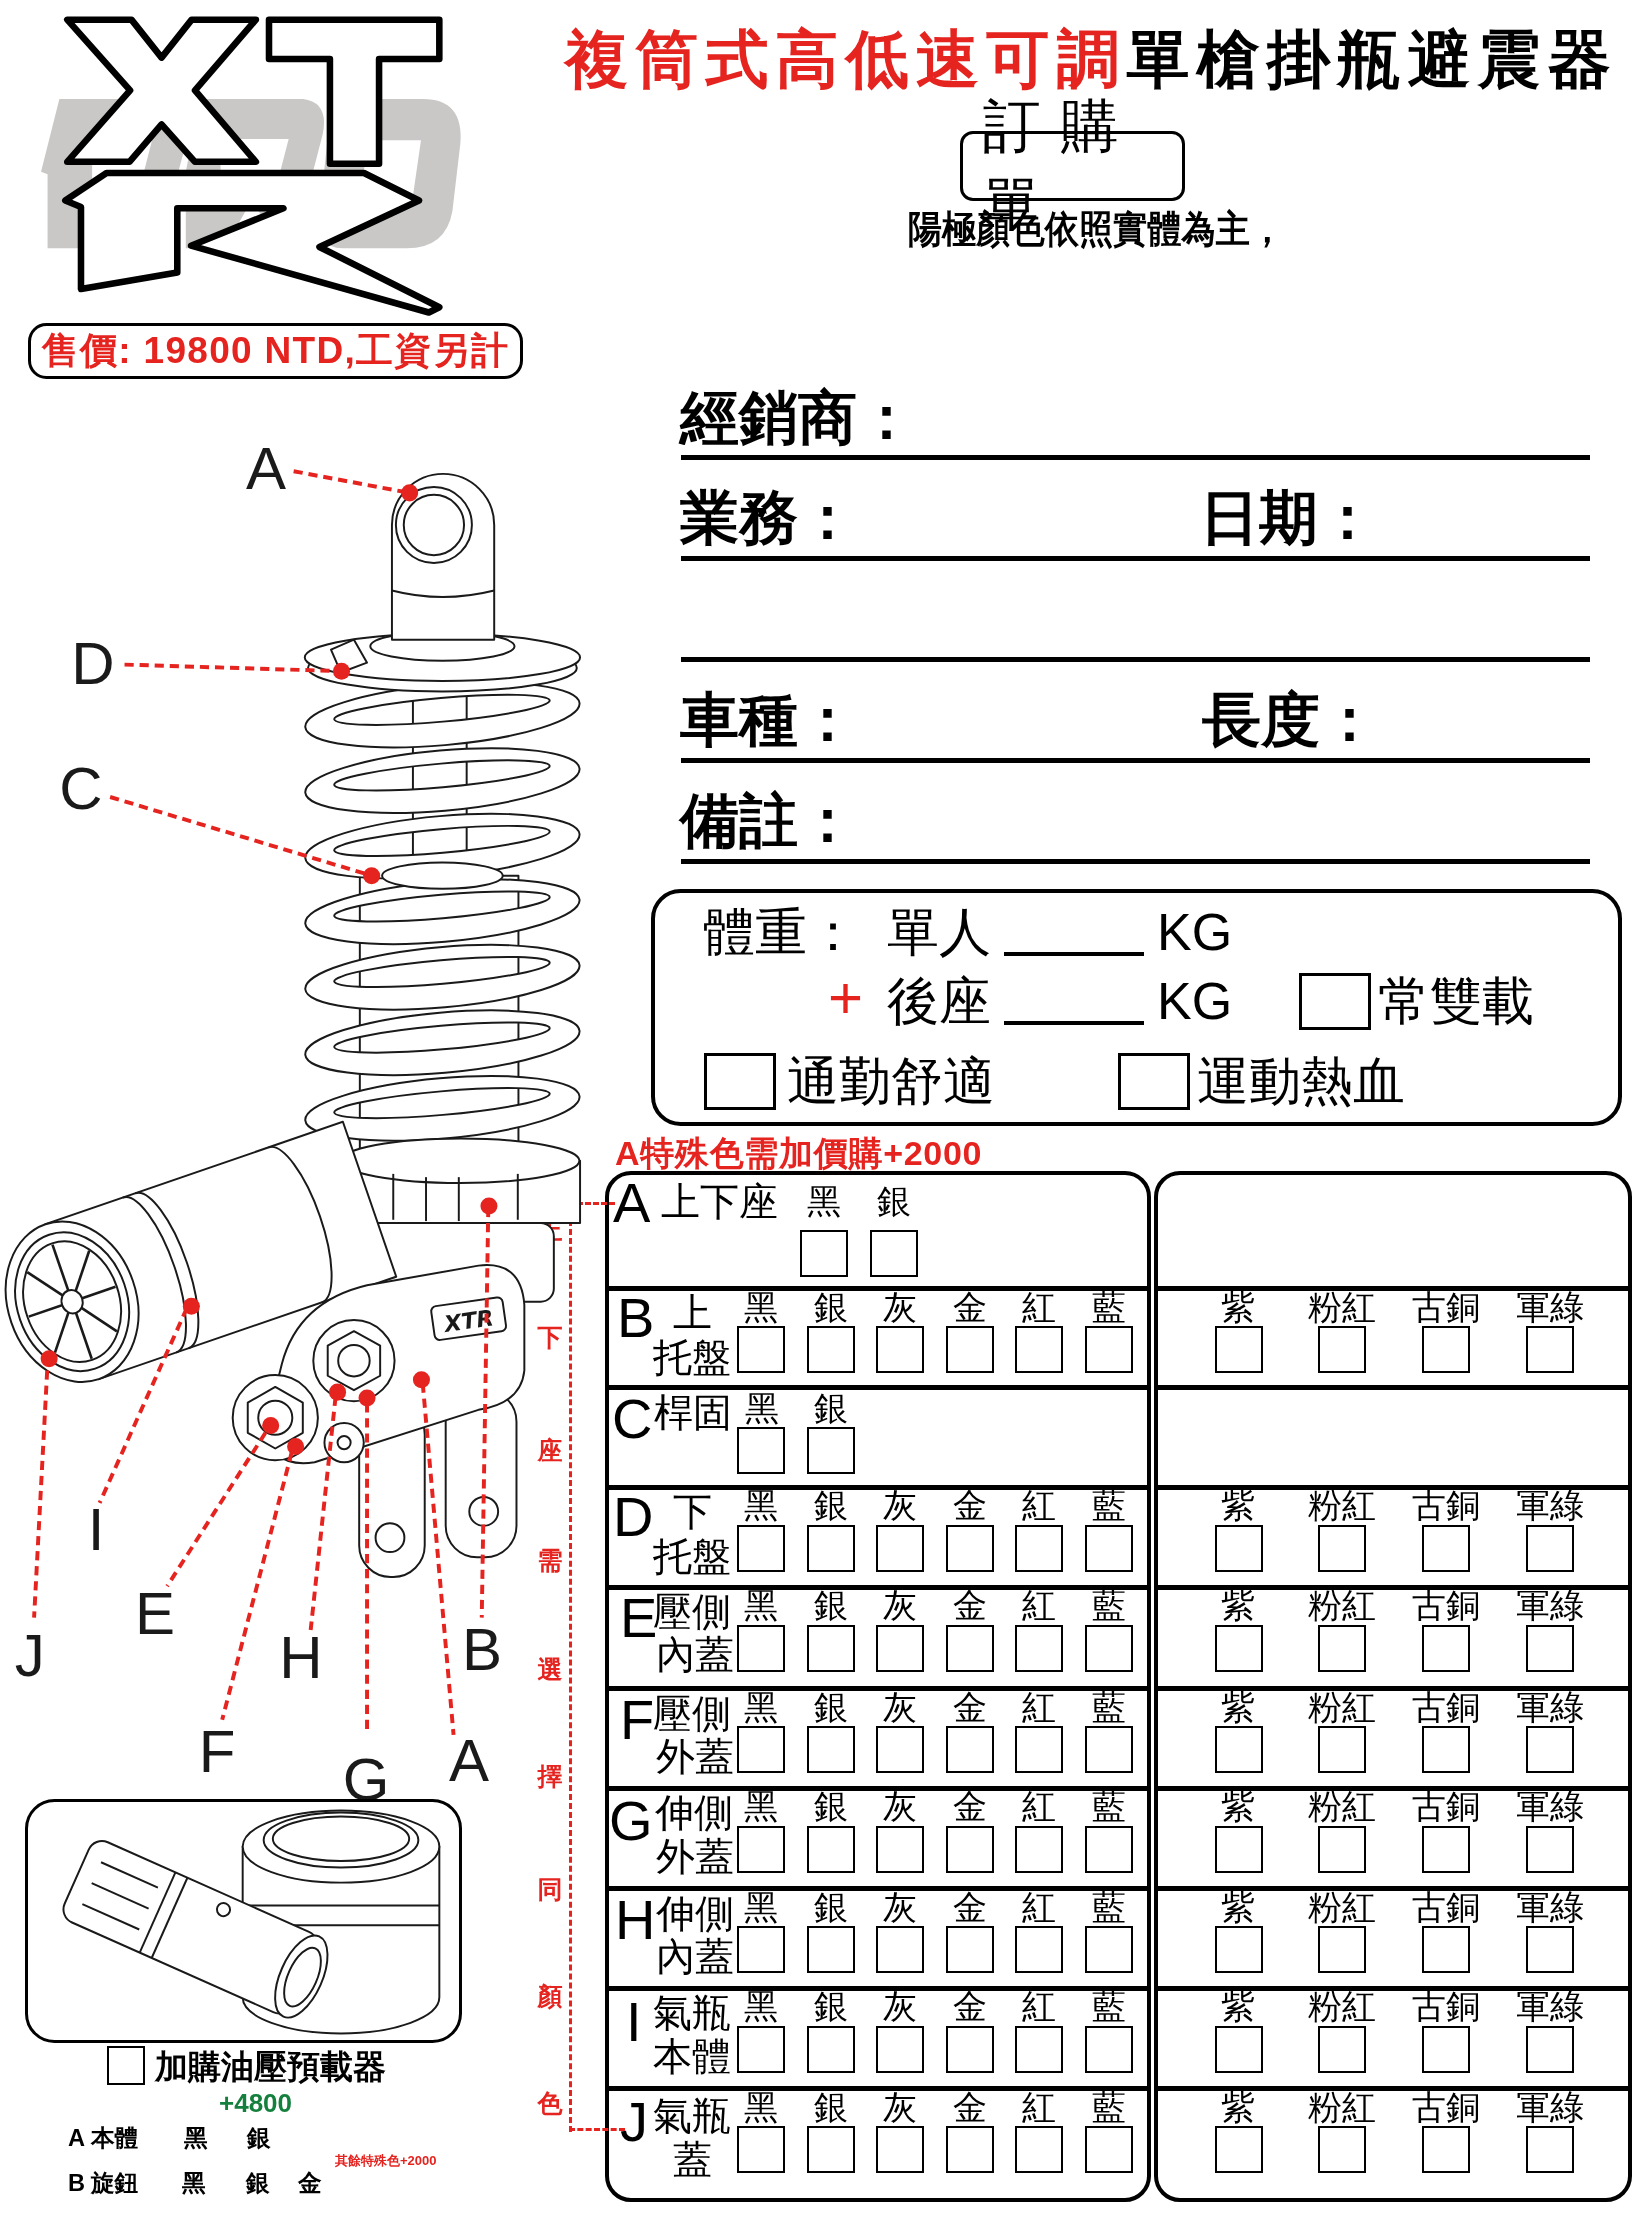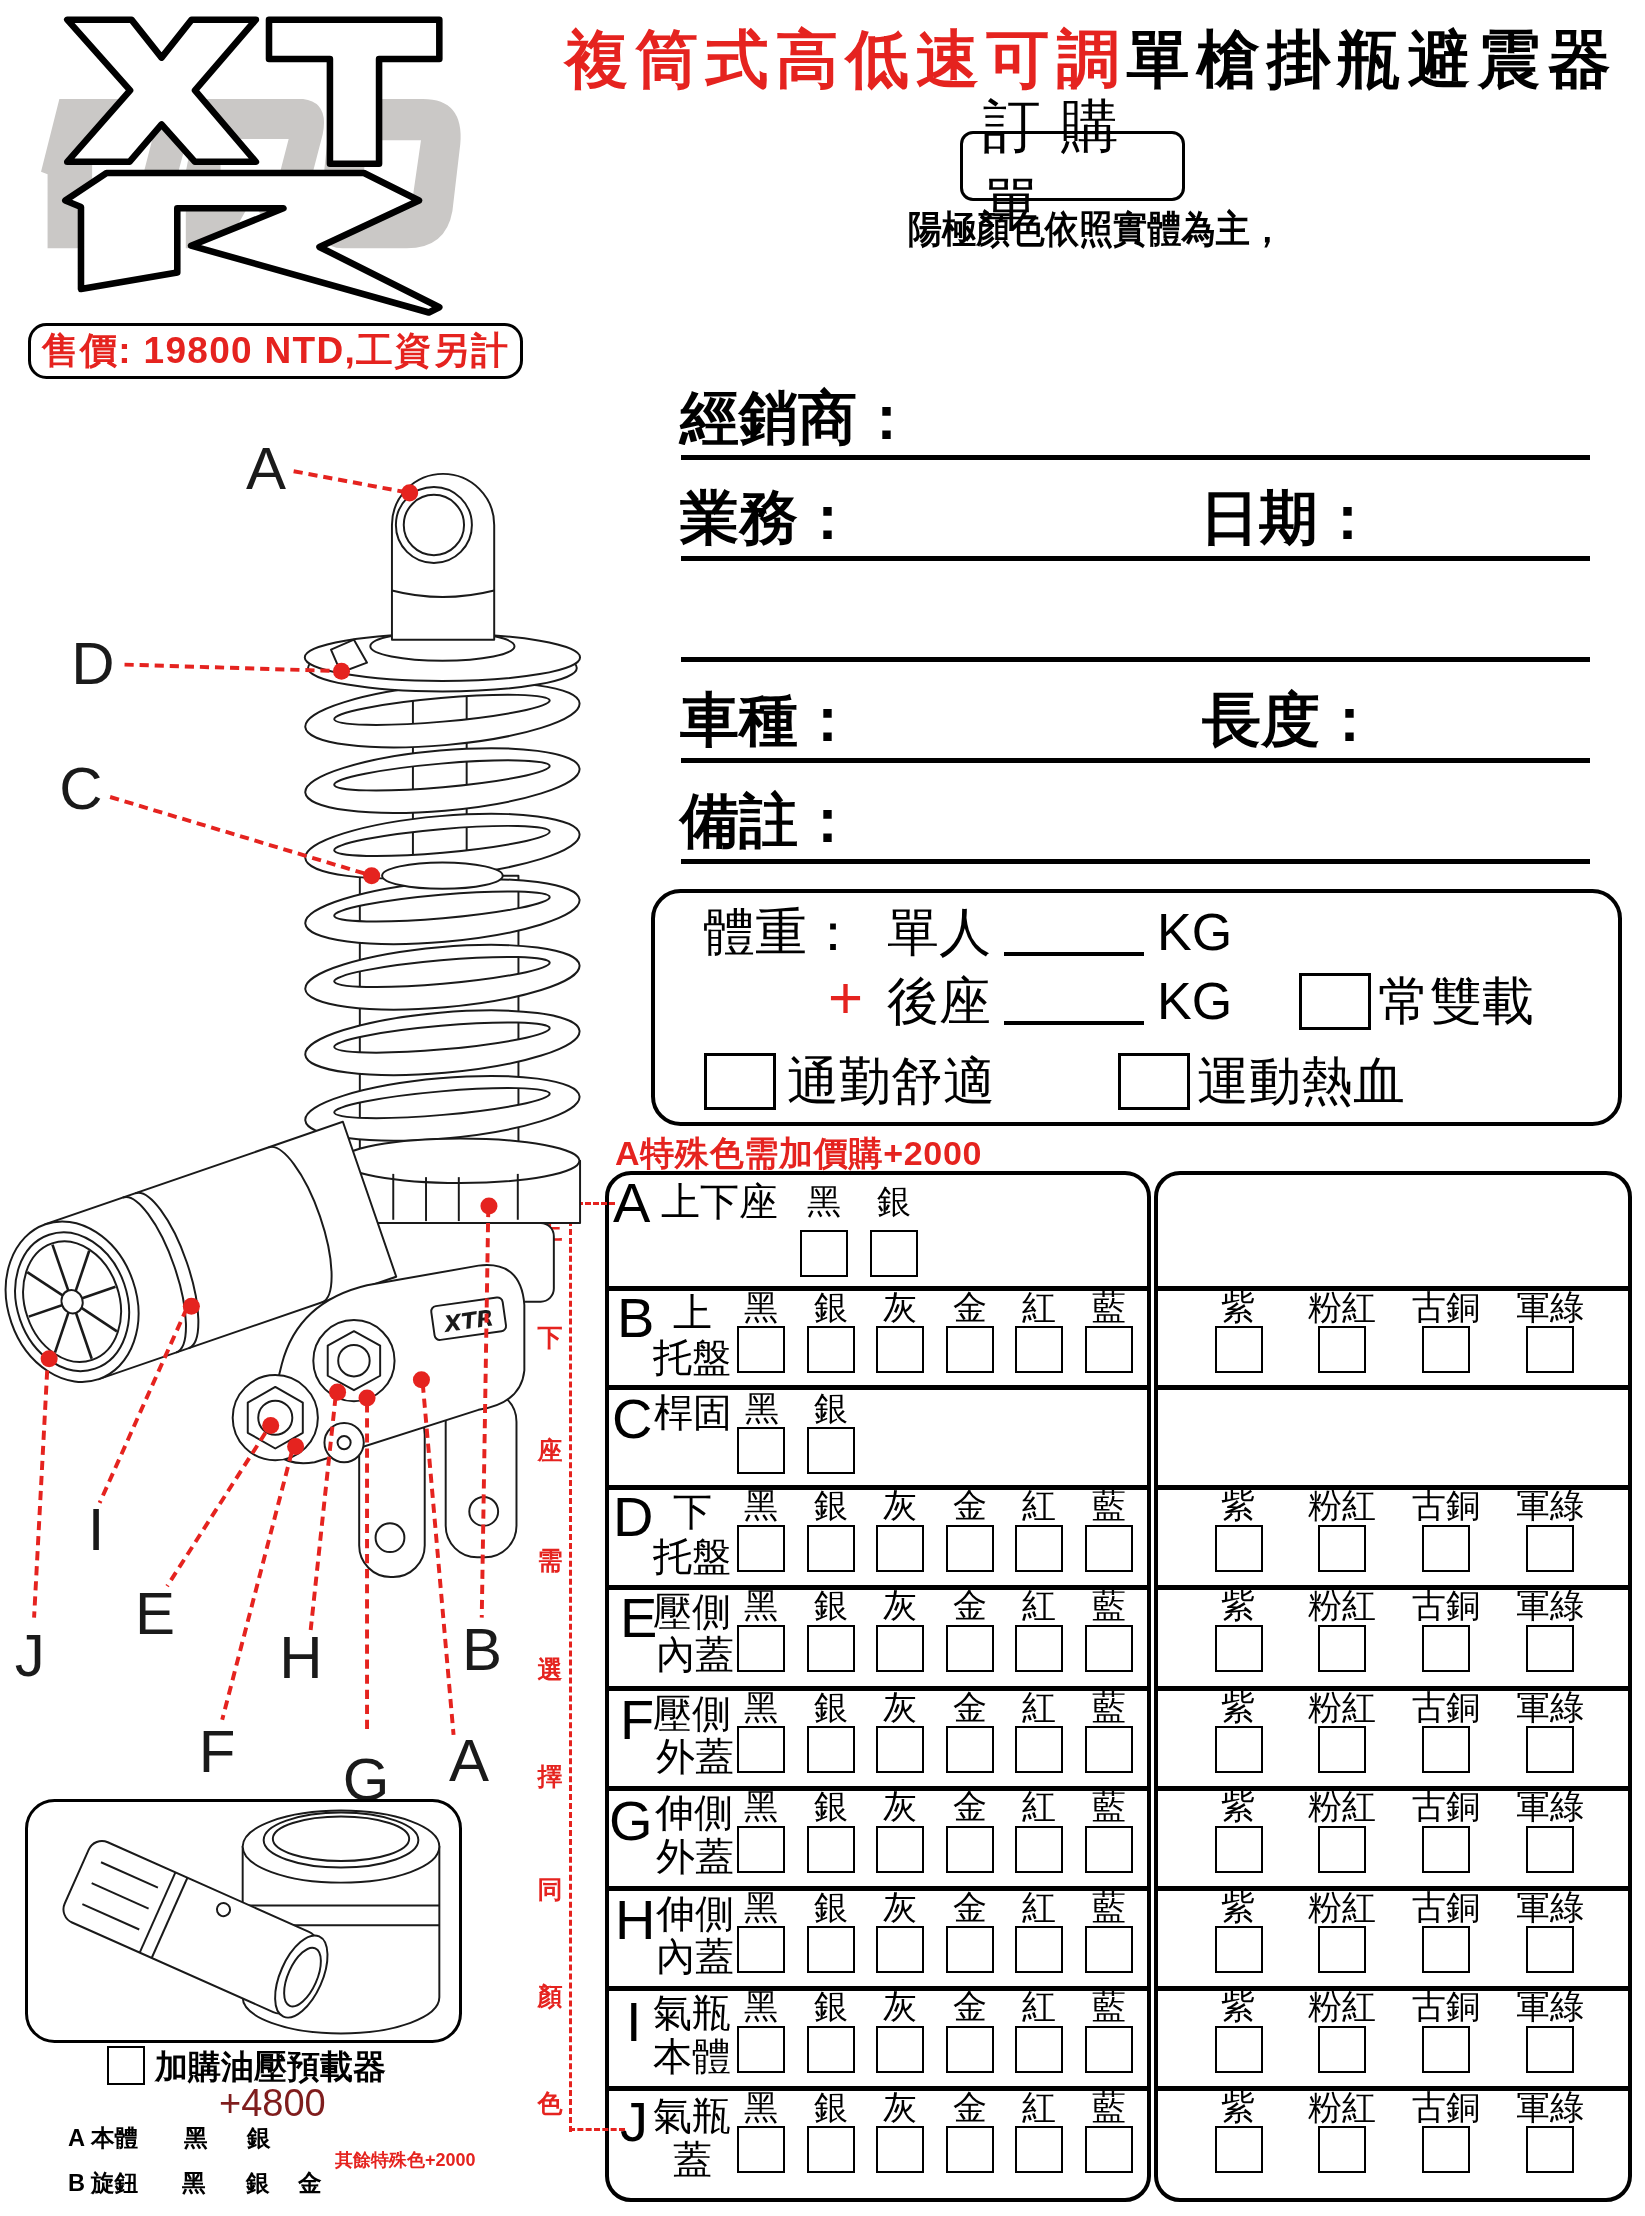--- a/index.html
+++ b/index.html
@@ -488,29 +488,29 @@
           <ellipse cx="470" cy="2935" rx="32" ry="67"></ellipse>
           <ellipse cx="472" cy="2935" rx="22" ry="48"></ellipse>
           <circle cx="320" cy="2890" r="10"></circle>
         </g>
       </g>
     </svg>
     <div class="pcap">DRG/DRG二代需修整車箱</div>
   </div>
   <div class="abs" style="left:107px;top:2046px;width:38px;height:39px;border:2.6px solid #000;box-sizing:border-box"></div>
   <div class="ptext" style="left:155px;top:2049px;font-size:33px;line-height:35px">加購油壓預載器</div>
-  <div class="ptext" style="left:219px;top:2088px;font-size:38px;line-height:31.5px;color:#7f1d1d;font-weight:400">+4800</div>
+  <div class="ptext" style="left:219px;top:2088px;font-size:26px;line-height:31.5px;color:#15803d;font-weight:700">+4800</div>
 
   <div class="ptext" style="left:68px;top:2125px;font-size:23.6px;line-height:26px">A</div>
   <div class="ptext" style="left:91px;top:2125px;font-size:23.6px;line-height:26px">本體</div>
   <div class="ptext" style="left:184px;top:2125px;font-size:23.6px;line-height:26px">黑</div>
   <div class="ptext" style="left:247px;top:2125px;font-size:23.6px;line-height:26px">銀</div>
 
   <div class="ptext" style="left:68px;top:2170px;font-size:23.6px;line-height:26px">B</div>
   <div class="ptext" style="left:91px;top:2170px;font-size:23.6px;line-height:26px">旋鈕</div>
   <div class="ptext" style="left:182px;top:2170px;font-size:23.6px;line-height:26px">黑</div>
   <div class="ptext" style="left:246px;top:2170px;font-size:23.6px;line-height:26px">銀</div>
   <div class="ptext" style="left:298px;top:2170px;font-size:23.6px;line-height:26px">金</div>
 
-  <div class="ptext" style="left:335px;top:2150px;font-size:18px;line-height:21px;color:#e5231f">其餘特殊色+2000</div>
+  <div class="ptext" style="left:335px;top:2150px;font-size:13px;line-height:21px;color:#e5231f">其餘特殊色+2000</div>
 
 </div>
 
 
 </body></html>

